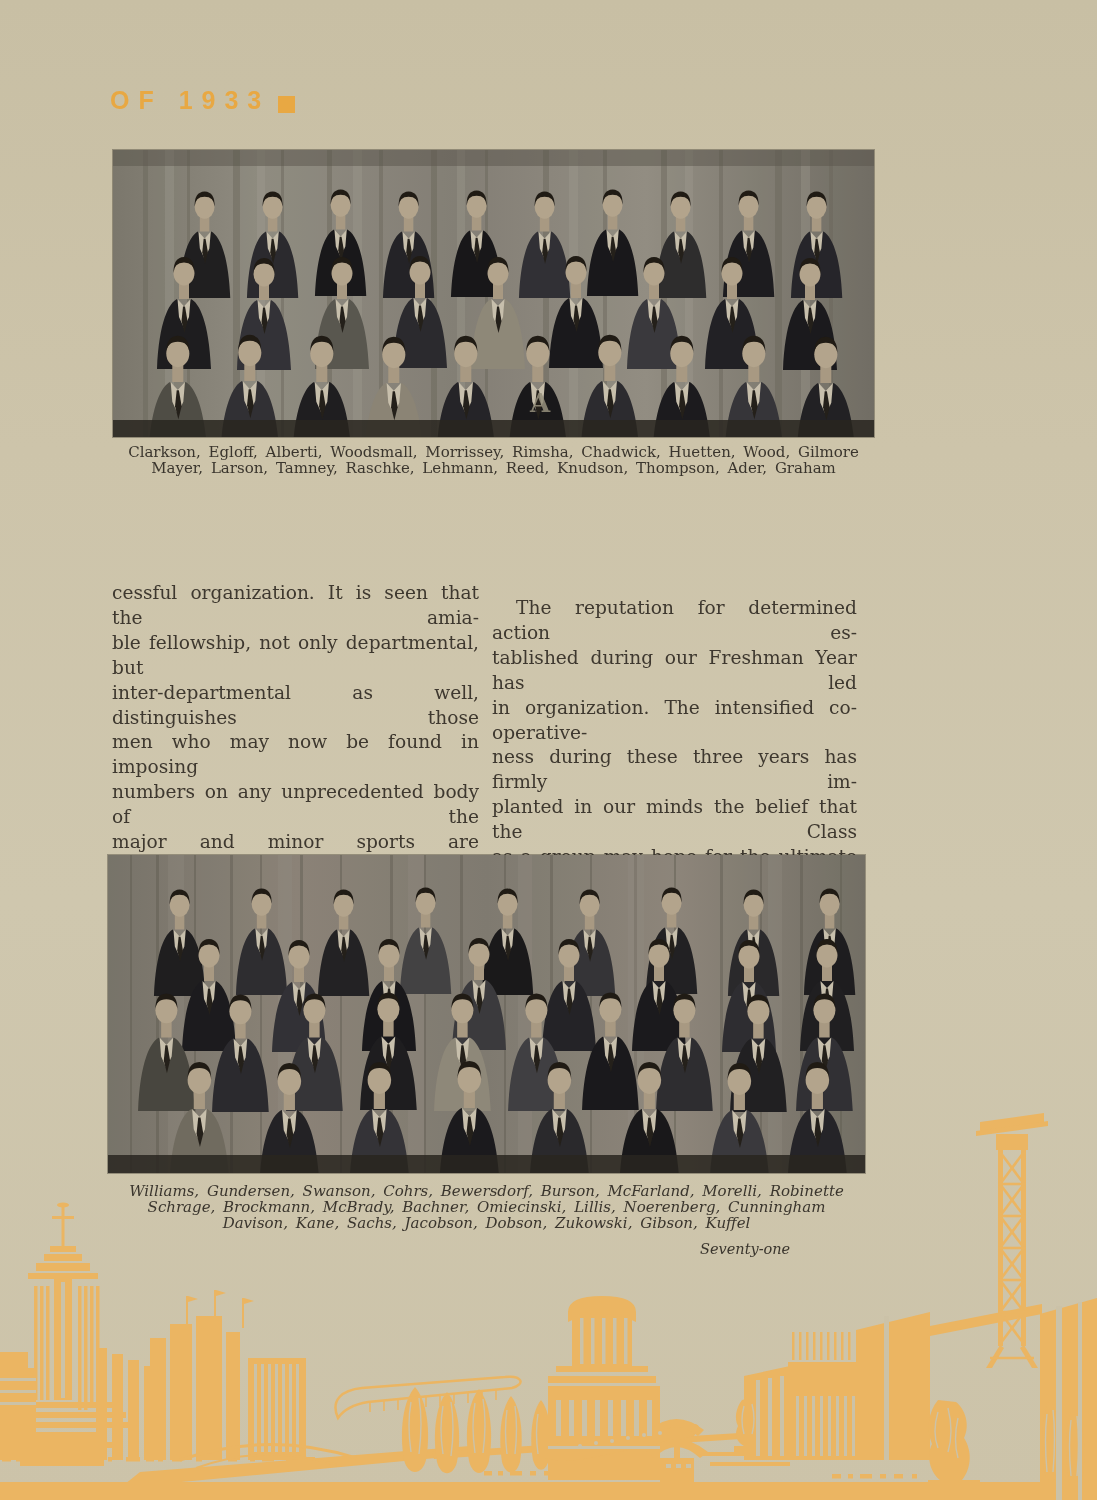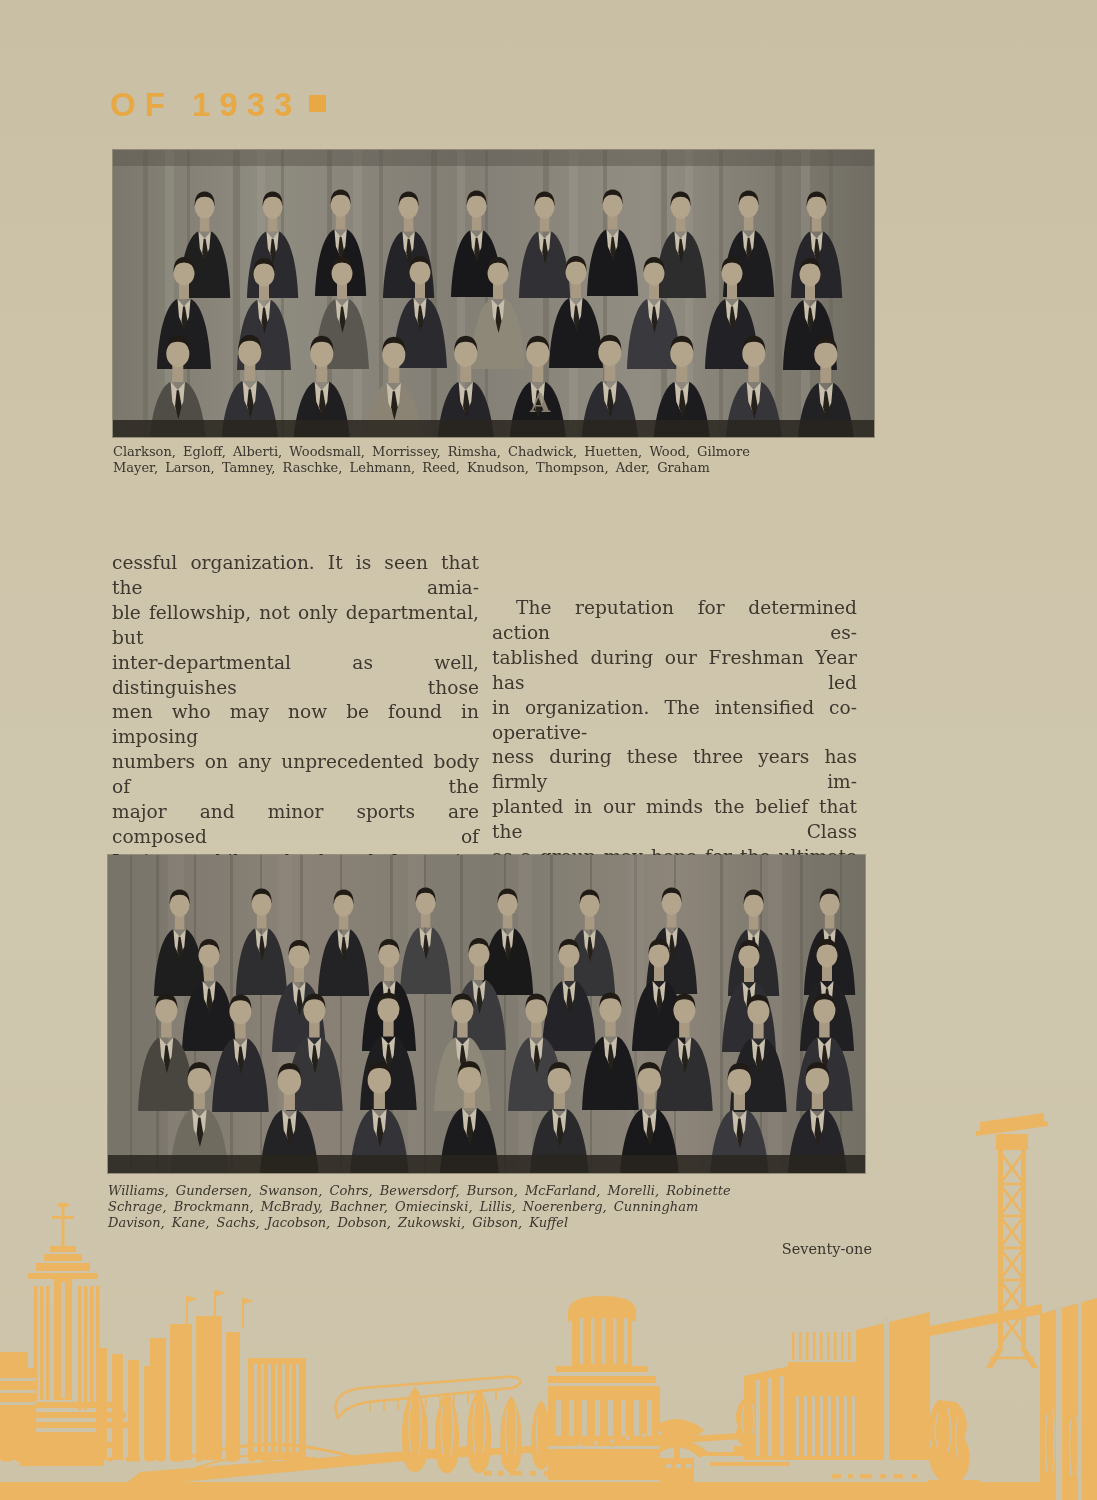--- a/index.html
+++ b/index.html
@@ -1,43 +1,43 @@
 <!DOCTYPE html>
 <html><head>
 <meta charset="utf-8">
 <style>
   html,body{margin:0;padding:0;background:#cbc2a8;}
   .page{position:relative;width:1097px;height:1500px;margin:0 auto;overflow:hidden;
         background:linear-gradient(180deg,#c8bfa4 0%,#cdc4aa 30%,#cfc7ae 60%,#ccc3a9 100%);
         font-family:"DejaVu Serif",serif;color:#3e382f;}
   
-  .hdr{position:absolute;left:110px;top:86px;display:flex;align-items:center;
-       font-family:"Liberation Sans",sans-serif;font-weight:700;font-size:33px;
+  .hdr{position:absolute;left:110px;top:86px;display:flex;align-items:flex-end;
+       font-family:"Liberation Sans",sans-serif;font-weight:700;font-size:25px;
        letter-spacing:9px;color:#e8a843;}
   .hdr .sq{display:inline-block;width:17px;height:17px;background:#e8a843;margin-left:8px;transform:translateY(-2px);}
   
   .photo{position:absolute;outline:1px solid rgba(40,38,30,.35);background:#82807a;}
   .photo svg{display:block;}
   .ph1{left:113px;top:150px;width:761px;height:287px;}
   .ph2{left:108px;top:855px;width:757px;height:318px;}
   
-  .caption{position:absolute;font-size:13px;line-height:16.1px;
+  .caption{position:absolute;text-align:center;font-size:15px;line-height:16.1px;
            color:#3a352d;word-spacing:3px;}
   .cap1{left:113px;top:444px;width:761px;}
   .cap2{left:108px;top:1183px;width:757px;font-style:italic;}
   
   .col{position:absolute;top:551px;font-size:18.6px;line-height:24.9px;color:#3e382f;word-spacing:2px;}
-  .colL{left:112px;width:367px;}
+  .colL{left:112px;width:367px;margin-top:30px;}
   .colR{left:492px;width:365px;margin-top:45px;}
   .jline{text-align:justify;text-align-last:justify;}
   .jlast{text-align:left;}
   .indent{text-indent:24px;}
   
-  .pageno{position:absolute;left:700px;top:1241px;width:172px;text-align:right;
-          font-size:14.5px;color:#3a352d;}
+  .pageno{position:absolute;left:700px;top:1241px;width:172px;text-align:left;
+          font-style:italic;font-size:14.5px;color:#3a352d;}
   
   .fair{position:absolute;left:0;top:1100px;width:1097px;height:400px;pointer-events:none;}
 </style>
 </head>
 <body>
 
 <div class="page">
 
   <svg width="0" height="0" style="position:absolute" aria-hidden="true">
     <defs>

